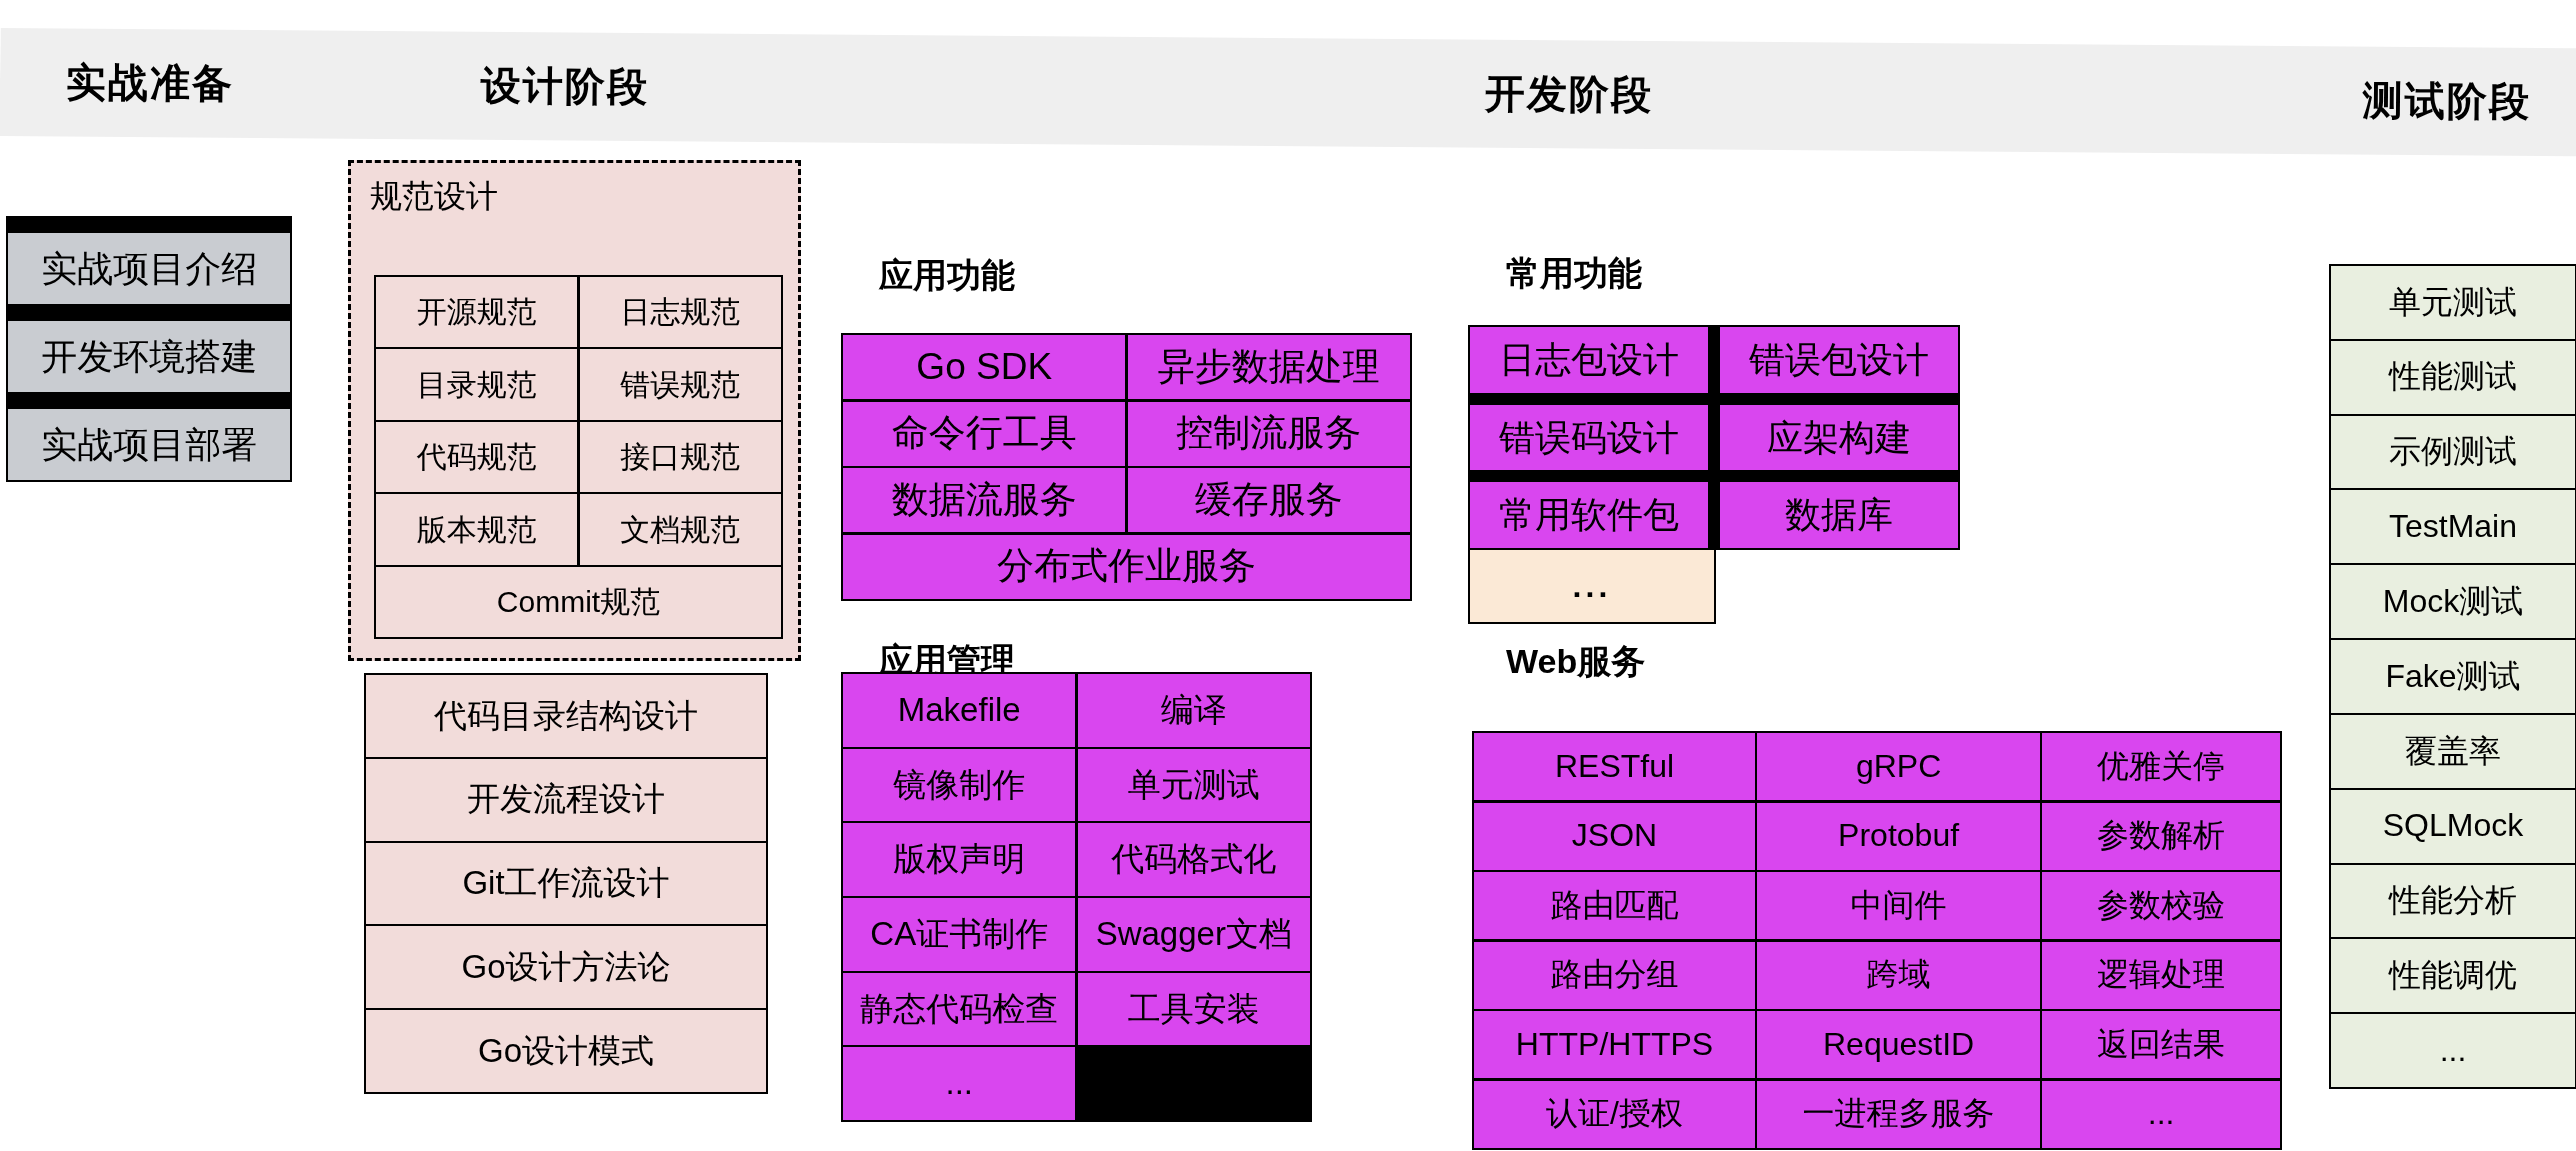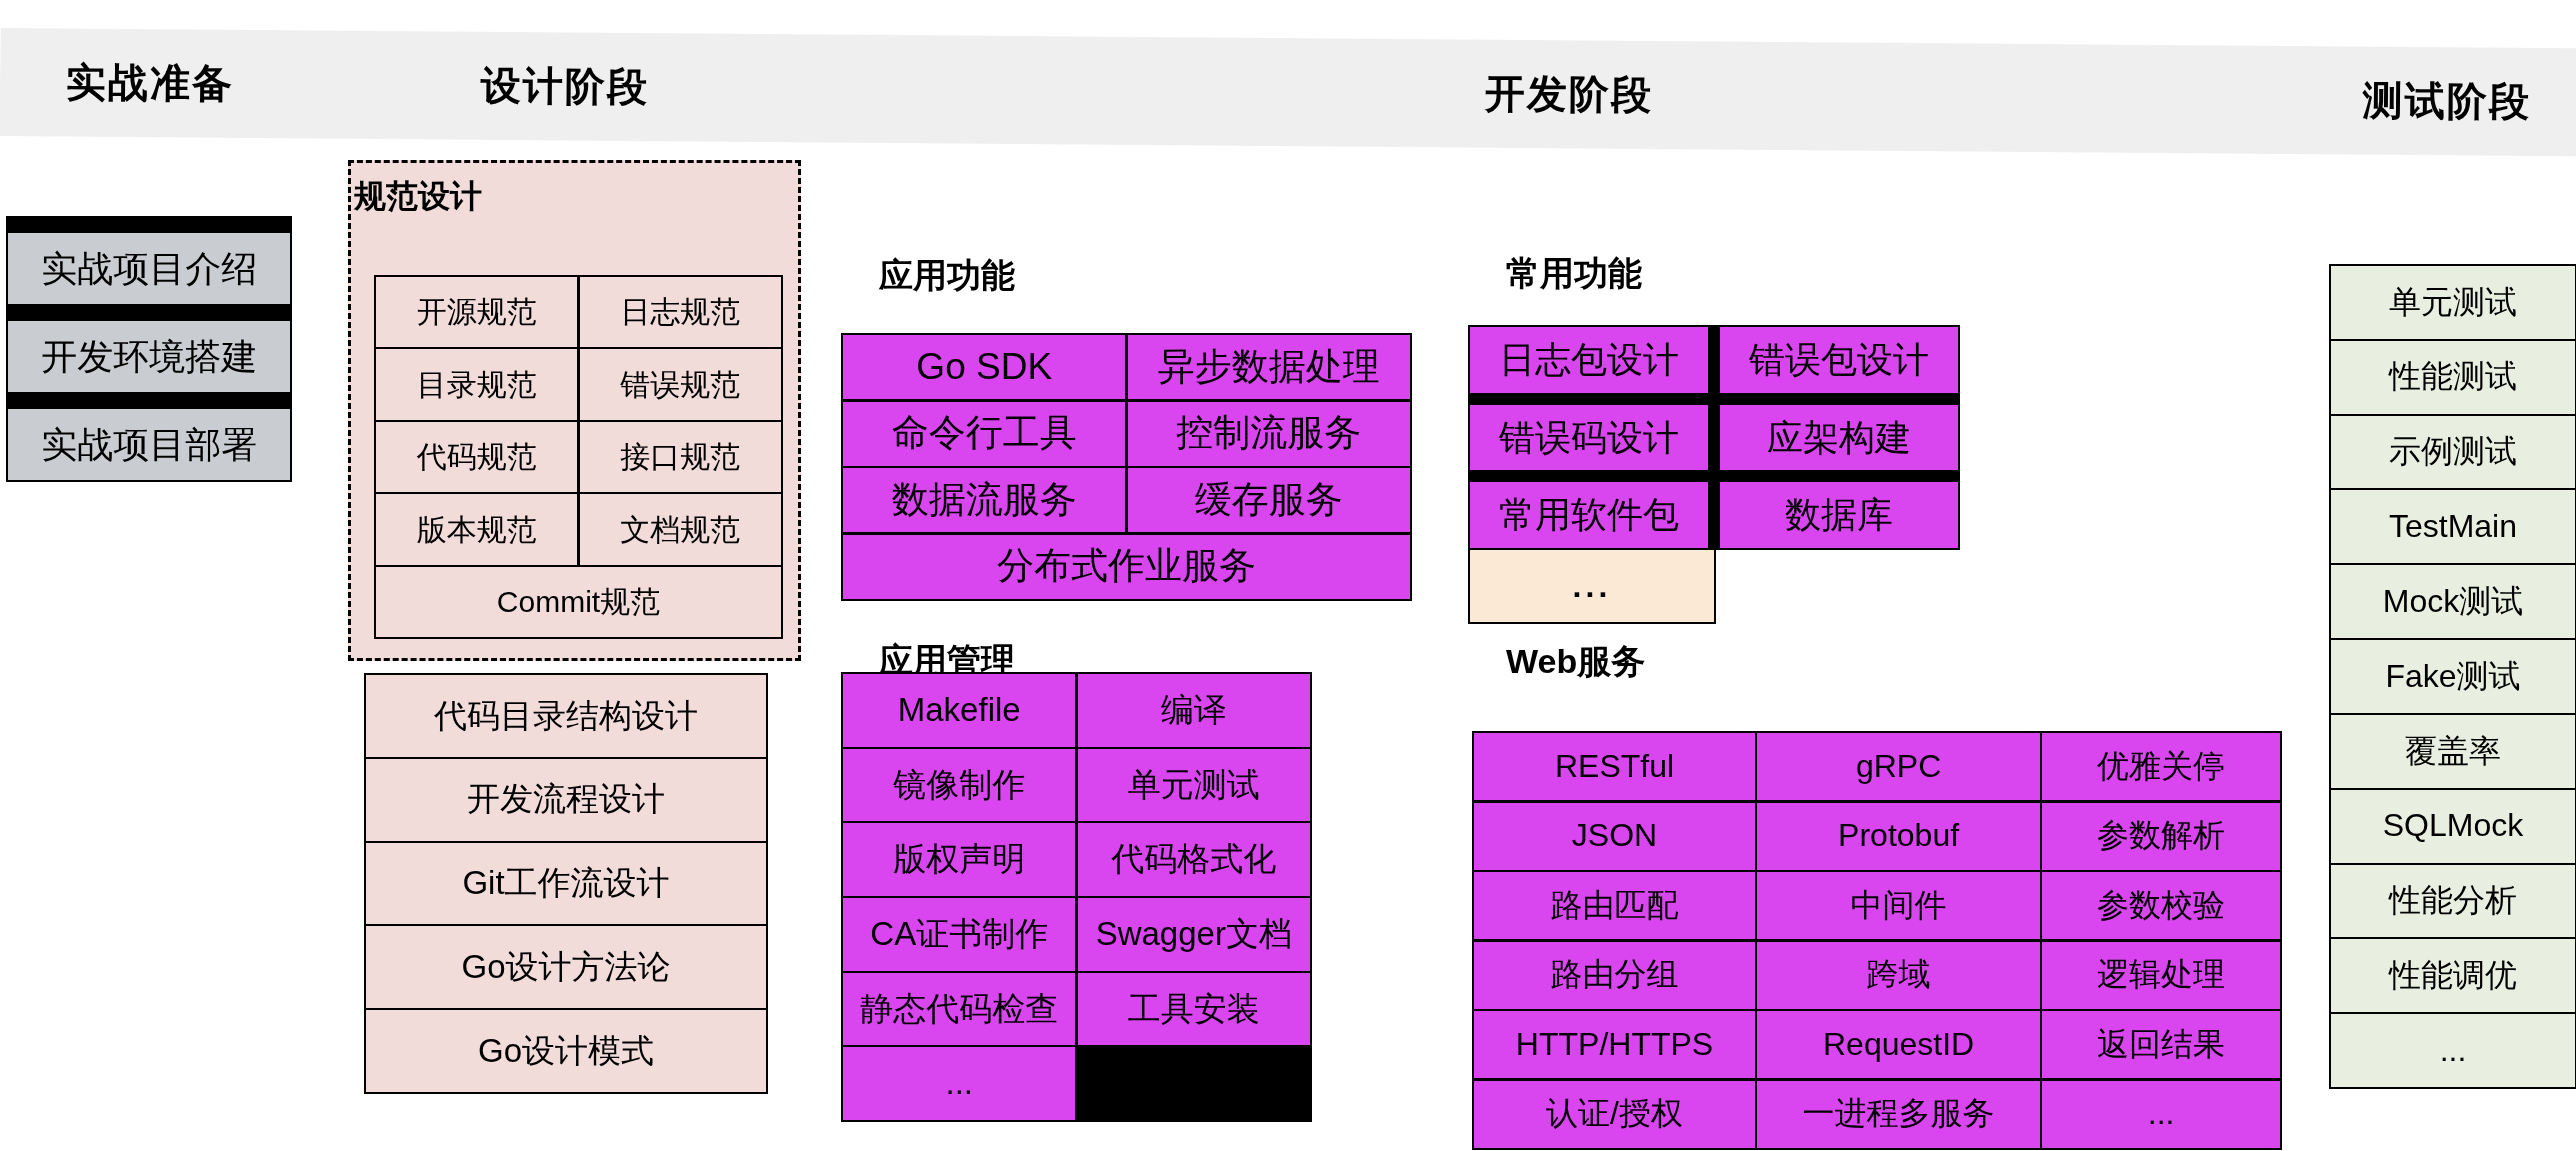--- a/index.html
+++ b/index.html
@@ -44,21 +44,21 @@
   .appm  {left:841px;top:672px; width:471px; height:450px; grid-template:repeat(6,1fr)/repeat(2,1fr); font-size:33px;}
   .comf  {left:1468px;top:325px;  width:492px;  height:225px; grid-template:repeat(3,1fr)/repeat(2,1fr); font-size:36px;gap:12px;}
   .webg  {left:1472px;top:731px; width:810px; height:419px; grid-template-rows:repeat(6,1fr); grid-template-columns:281px 283px 1fr; font-size:32px;}
   .test  {left:2329px;top:264px;  width:248px;  height:825px;grid-template-rows:repeat(11,1fr); font-size:32px;}
   
   .dashed{
     position:absolute;left:348px;top:160px;width:453px;height:501px;
     box-sizing:border-box;border:3.6px dashed #000;background:#f2dcda;
   }
   .dashed-title{
-    position:absolute;left:3px;top:12.4px;font-size:32px;font-weight:bold;
+    position:absolute;left:19px;top:12.4px;font-size:32px;font-weight:normal;
   }
   
   .sec-title{
     position:absolute;font-size:34px;font-weight:bold;white-space:nowrap;
   }
   
   .lone{
     position:absolute;left:1468px;top:548px;width:248px;height:76px;
     box-sizing:border-box;border:2.6px solid #000;background:#fbe9d6;
     display:flex;align-items:center;justify-content:center;

